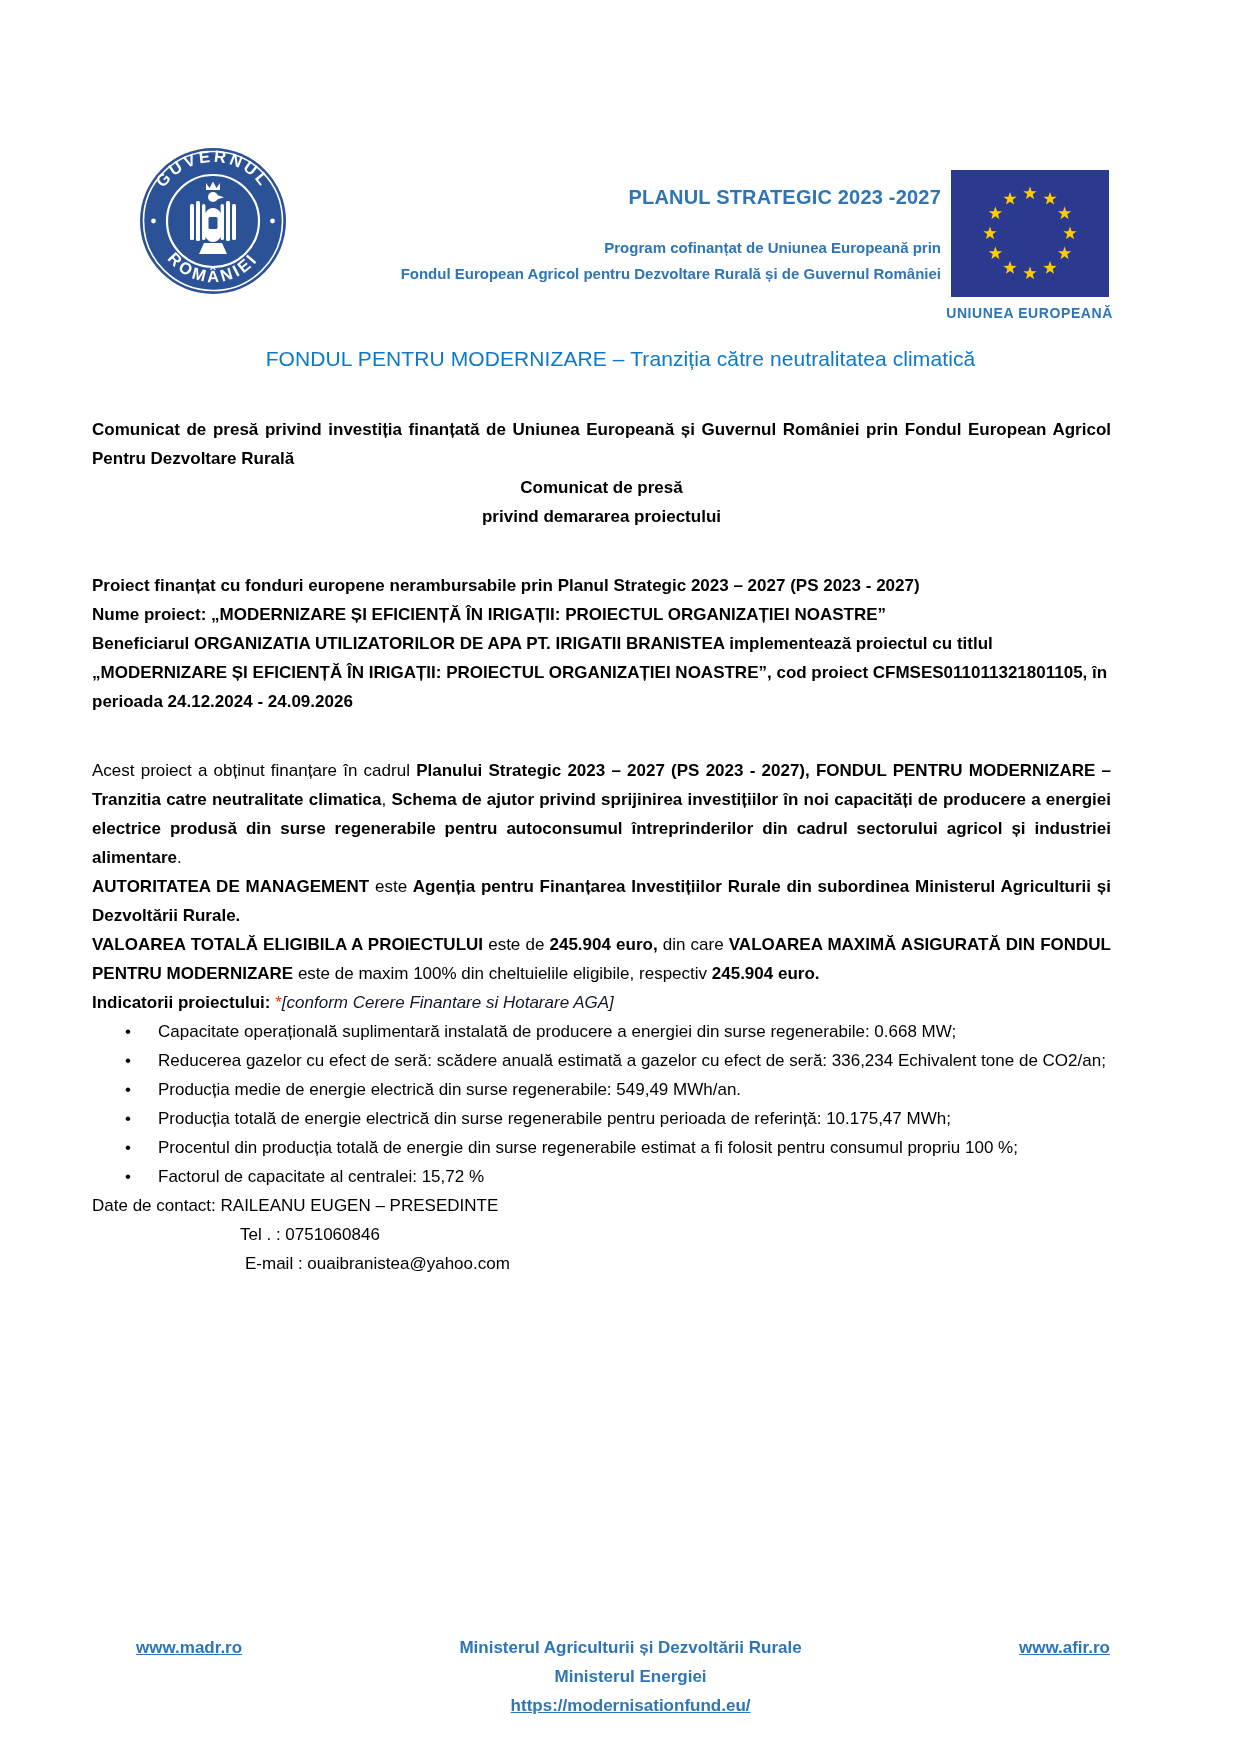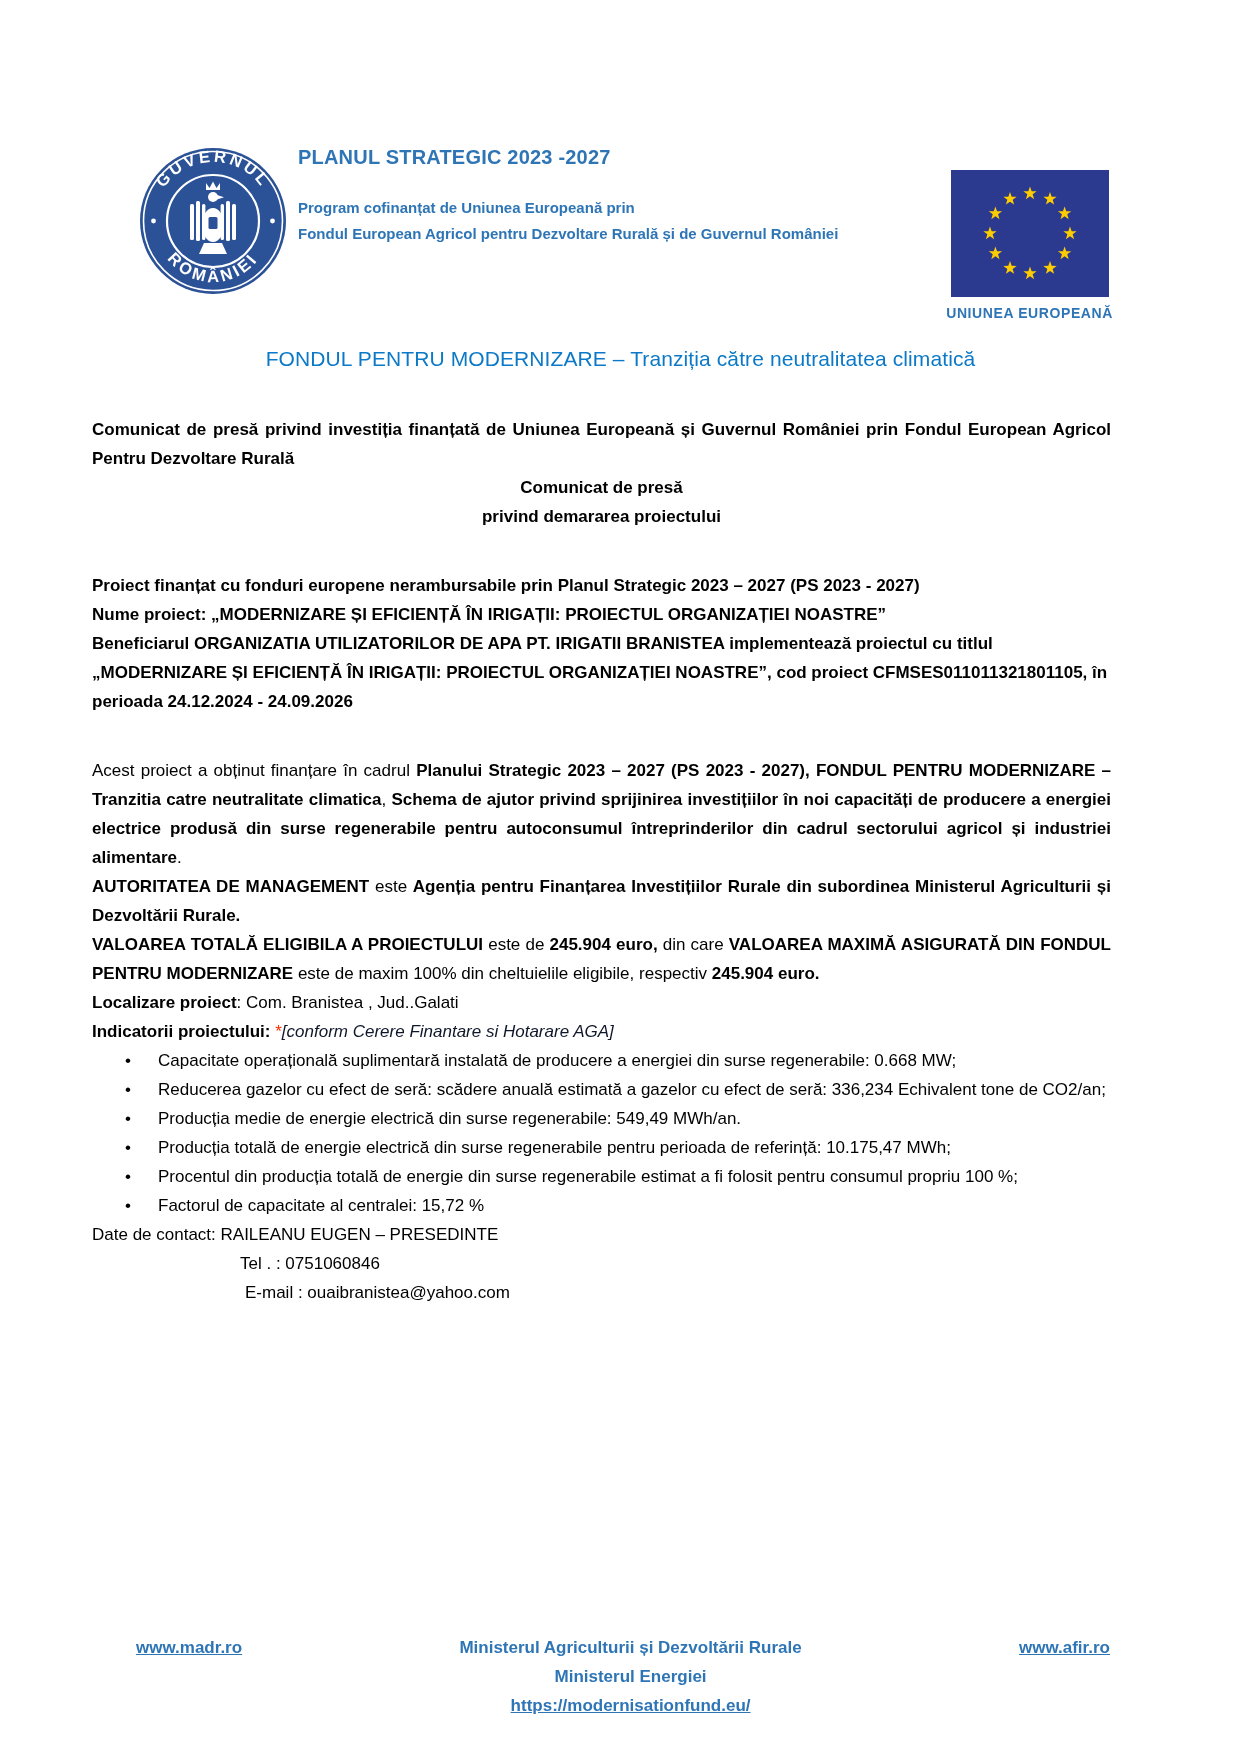--- a/index.html
+++ b/index.html
@@ -10,21 +10,21 @@
     font-family:"Liberation Sans", sans-serif;
     color:#000;
     overflow:hidden;
   }
   
   .header-row{
     display:flex;justify-content:space-between;align-items:flex-start;
     padding:146px 128px 0 138px;box-sizing:border-box;
   }
   .gov-logo{width:150px;height:150px;flex:0 0 auto;}
-  .header-center{flex:1 1 auto;text-align:left;padding:0 10px;}
+  .header-center{flex:1 1 auto;text-align:right;margin-top:40px;padding:0 10px;}
   .header-title{
     color:#2E75B6;font-size:20px;font-weight:bold;letter-spacing:0.2px;
   }
   .header-sub1{color:#2E75B6;font-size:15px;font-weight:bold;margin-top:30px;}
   .header-sub2{color:#2E75B6;font-size:15px;font-weight:bold;margin-top:9px;}
   .eu-block{flex:0 0 auto;width:162px;text-align:right;margin-top:24px;}
   .eu-flag{display:block;width:158px;height:127px;}
   .eu-label{
     color:#2E75B6;font-size:14px;font-weight:bold;letter-spacing:0.6px;
     margin-top:8px;white-space:nowrap;margin-left:-14px;
@@ -150,21 +150,20 @@
       <div>Beneficiarul ORGANIZATIA UTILIZATORILOR DE APA PT. IRIGATII BRANISTEA implementează proiectul cu titlul „MODERNIZARE ȘI EFICIENȚĂ ÎN IRIGAȚII: PROIECTUL ORGANIZAȚIEI NOASTRE”, cod proiect CFMSES011011321801105, în perioada 24.12.2024 - 24.09.2026</div>
     </div>
 
     <div class="funding-block">
       <p class="p-justify" style="margin:0;"><span>Acest proiect a obținut finanțare în cadrul </span><span class="bold">Planului Strategic 2023 – 2027 (PS 2023 - 2027), FONDUL PENTRU MODERNIZARE – Tranzitia catre neutralitate climatica</span><span>, </span><span class="bold">Schema de ajutor privind sprijinirea investițiilor în noi capacități de producere a energiei electrice produsă din surse regenerabile pentru autoconsumul întreprinderilor din cadrul sectorului agricol și industriei alimentare</span><span>.</span></p>
 
       <p class="p-justify" style="margin:0;"><span class="bold">AUTORITATEA DE MANAGEMENT</span><span> este </span><span class="bold">Agenția pentru Finanțarea Investițiilor Rurale din subordinea Ministerul Agriculturii și Dezvoltării Rurale.</span></p>
 
       <p class="p-justify" style="margin:0;"><span class="bold">VALOAREA TOTALĂ ELIGIBILA A PROIECTULUI</span><span> este de </span><span class="bold">245.904 euro,</span><span> din care </span><span class="bold">VALOAREA MAXIMĂ ASIGURATĂ DIN FONDUL PENTRU MODERNIZARE</span><span> este de maxim 100% din cheltuielile eligibile, respectiv </span><span class="bold">245.904 euro.</span></p>
 
-      <p style="margin:0;"><span class="bold">Localizare proiect</span><span>: Com. Branistea , Jud..Galati</span></p>
 
       <p style="margin:0;"><span class="bold">Indicatorii proiectului: </span><span class="red-star">*</span><span class="green-note">[conform Cerere Finantare si Hotarare AGA]</span></p>
 
       <ul class="bullets">
         <li>Capacitate operațională suplimentară instalată de producere a energiei din surse regenerabile: 0.668 MW;</li>
         <li>Reducerea gazelor cu efect de seră: scădere anuală estimată a gazelor cu efect de seră: 336,234  Echivalent tone de CO2/an;</li>
         <li>Producția medie de energie electrică din surse regenerabile: 549,49 MWh/an.</li>
         <li>Producția totală de energie electrică din surse regenerabile pentru perioada de referință: 10.175,47 MWh;</li>
         <li>Procentul din producția totală de energie din surse regenerabile estimat a fi folosit pentru consumul propriu 100 %;</li>
         <li>Factorul de capacitate al centralei: 15,72 %</li>

